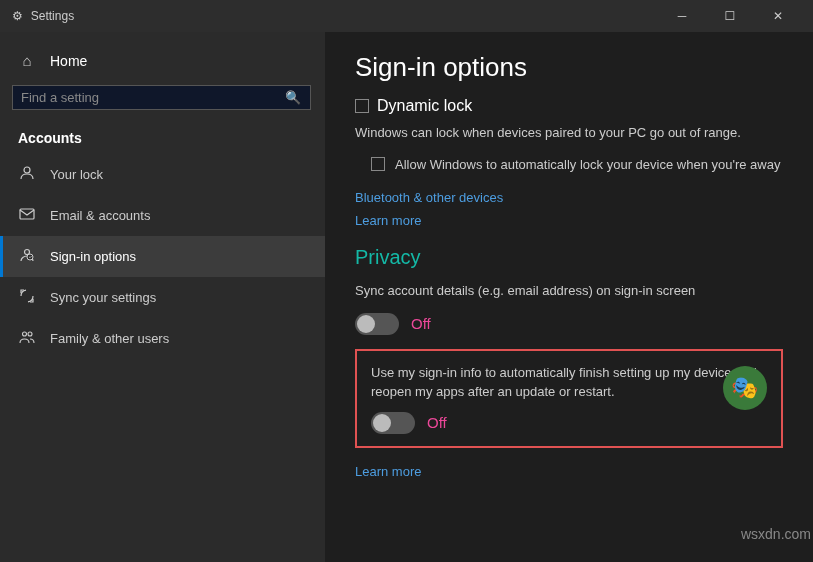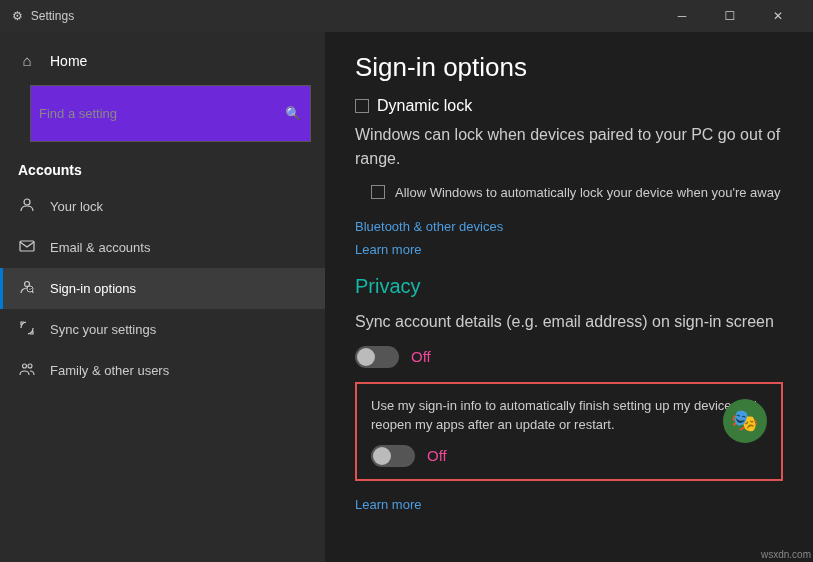--- a/index.html
+++ b/index.html
@@ -67,26 +67,26 @@
     .sidebar-home {
       display: flex;
       align-items: center;
       gap: 14px;
       padding: 10px 18px;
       color: #fff;
       font-size: 14px;
       cursor: pointer;
     }
     .search-box {
-      margin: 6px 14px 14px 30px;
-      display: flex;
-      align-items: center;
-      background: #6d28d9;
+      margin: 6px 14px 14px 12px;
+      display: flex;
+      align-items: center;
+      background: #0f172a;
       border: 1px solid #555;
-      padding: 20px 8px;
+      padding: 4px 8px;
       gap: 8px;
     }
     .search-box input {
       background: transparent;
       border: none;
       outline: none;
       color: #ccc;
       font-size: 13px;
       flex: 1;
     }
@@ -151,21 +151,21 @@
       margin-bottom: 8px;
     }
     .checkbox-square {
       width: 14px;
       height: 14px;
       border: 1px solid #888;
       background: transparent;
       flex-shrink: 0;
     }
     .section-desc {
-      font-size: 16px;
+      font-size: 13px;
       color: #ccc;
       margin-bottom: 12px;
       line-height: 1.5;
     }
     .checkbox-row {
       display: flex;
       align-items: flex-start;
       gap: 10px;
       margin-bottom: 16px;
       padding-left: 16px;
@@ -244,24 +244,24 @@
       border-radius: 50%;
       background: #3a7a3a;
       display: flex;
       align-items: center;
       justify-content: center;
       font-size: 22px;
       overflow: hidden;
     }
     .watermark {
       position: absolute;
-      bottom: 2px;
+      bottom: 20px;
       right: 2px;
       color: #888;
-      font-size: 10px;
+      font-size: 14px;
     }
   </style>
 </head>
 <body>
 
 <div class="title-bar">
   <div class="title-bar-left">
     <span>⚙</span>
     <span>Settings</span>
   </div>

